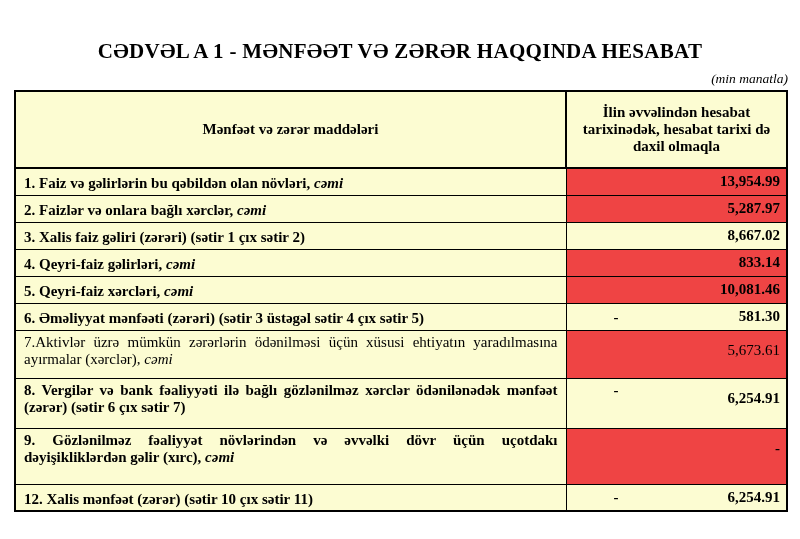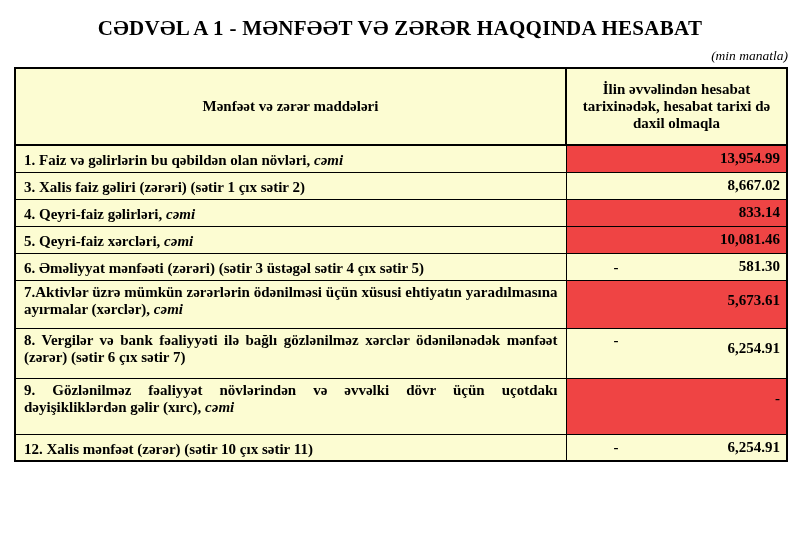--- a/index.html
+++ b/index.html
@@ -9,21 +9,22 @@
     color: #000000;
     overflow: hidden;
   }
   .page { position: relative; width: 800px; height: 539px; }
 
   .title {
     text-align: center;
     font-weight: bold;
     font-size: 21px;
     letter-spacing: 0.3px;
-    padding-top: 16px;
+    padding-top: 6px;
+    margin-top: 33px;
   }
   .unit-note {
     text-align: right;
     font-style: italic;
     font-size: 13.5px;
     margin: 7px 12px 3px 0;
   }
 
   table.report {
     width: 774px;
@@ -62,21 +63,21 @@
   tr.r-7 { height: 48px; }
   tr.r-8 { height: 50px; }
   tr.r-9 { height: 56px; }
   tr.r-10, tr.r-11 { height: 26px; }
   tr.r-12 { height: 27px; }
 
   tr.top-align td { vertical-align: top; }
   tr.top-align td.label { padding-top: 3px; }
   tr.top-align td.value { padding-top: 11px; }
   tr.justify td.label { text-align: justify; }
-  tr.regular td.label, tr.regular td.value { font-weight: bold; }
+  tr.regular td.label, tr.regular td.value { font-weight: normal; }
 
   .it { font-style: italic; }
   .dash {
     position: absolute;
     left: 47px;
     top: 50%;
     transform: translateY(-50%);
     text-align: left;
   }
   tr.top-align .dash { top: 3px; transform: none; }
@@ -99,20 +100,24 @@
         <tr class="thead">
       <td class="hd-label">Mənfəət və zərər maddələri</td>
       <td class="hd-value">İlin əvvəlindən hesabat tarixinədək, hesabat tarixi də daxil olmaqla</td>
     </tr>
 
     <tr class="r-simple">
       <td class="label"><span>1. Faiz və gəlirlərin bu qəbildən olan növləri, </span><span class="it">cəmi</span></td>
       <td class="value white"><span class="dash"></span><span>13,954.99</span></td>
     </tr>
 
+    <tr class="r-simple">
+      <td class="label"><span>2. Faizlər və onlara bağlı xərclər, </span><span class="it">cəmi</span></td>
+      <td class="value white"><span class="dash"></span><span>5,287.97</span></td>
+    </tr>
 
     <tr class="r-simple">
       <td class="label"><span>3. Xalis faiz gəliri (zərəri) (sətir 1 çıx sətir 2)</span><span class="it"></span></td>
       <td class="value"><span class="dash"></span><span>8,667.02</span></td>
     </tr>
 
     <tr class="r-simple">
       <td class="label"><span>4. Qeyri-faiz gəlirləri, </span><span class="it">cəmi</span></td>
       <td class="value white"><span class="dash"></span><span>833.14</span></td>
     </tr>

